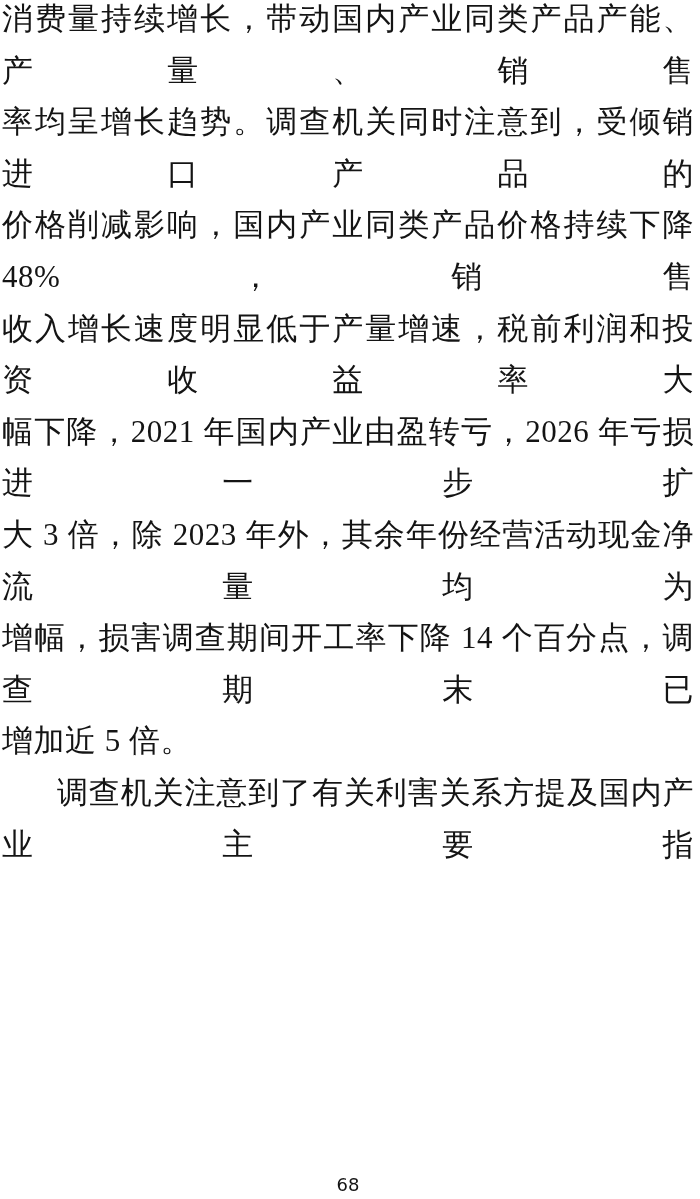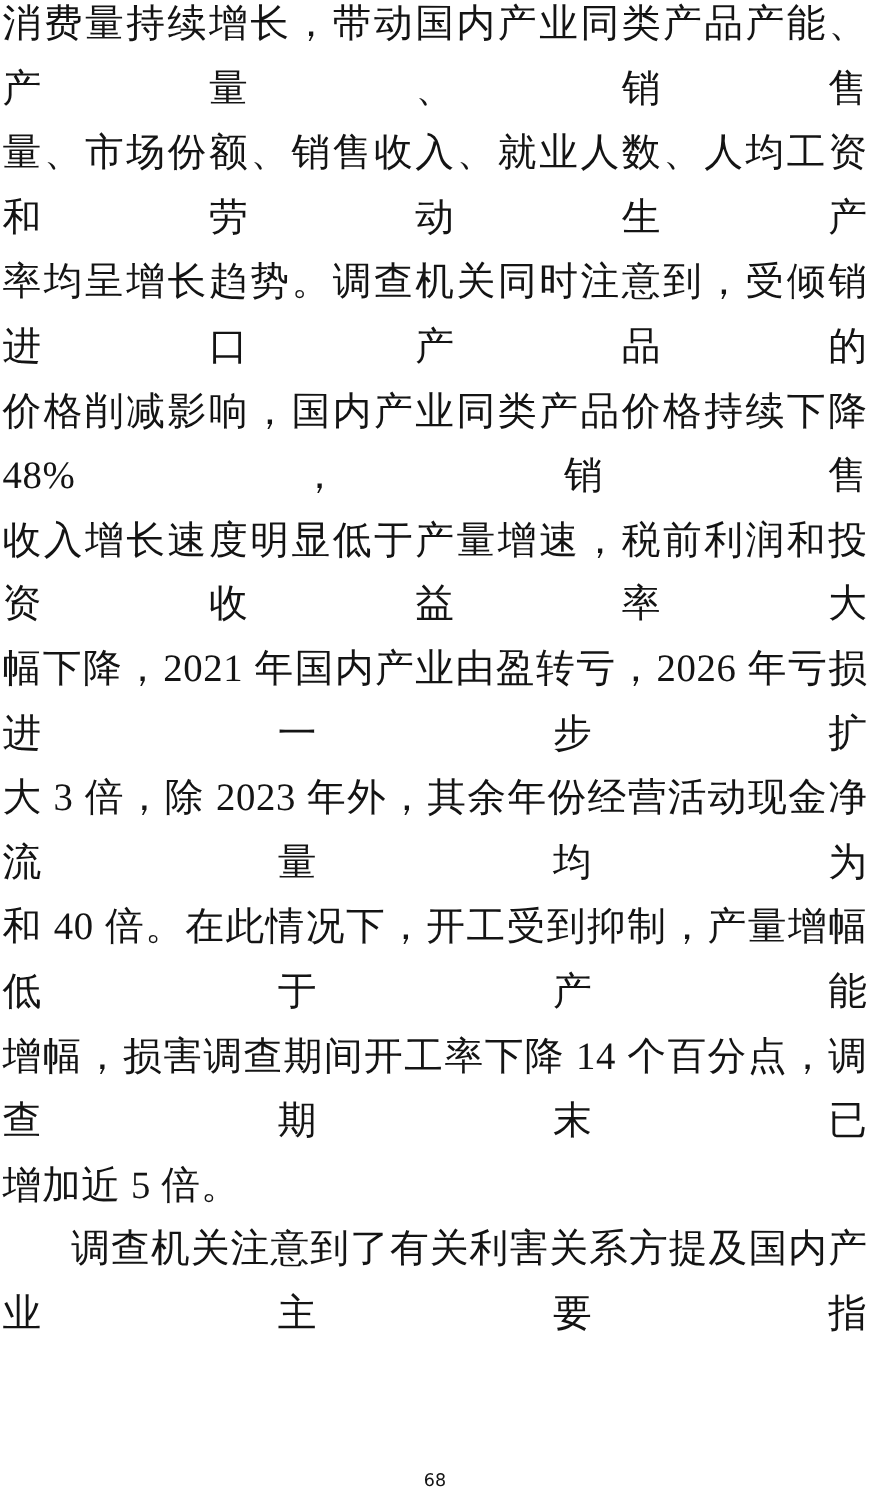--- a/index.html
+++ b/index.html
@@ -42,40 +42,38 @@
   }
   .indent {
     text-indent: 55px;
   }
   .page-number {
     position: absolute;
     left: 0;
     right: 0;
     top: 1174px;
     text-align: center;
-    font-size: 14px;
+    font-size: 18px;
     line-height: 22px;
     font-family: "DejaVu Sans", sans-serif;
     color: #141414;
   }
 </style>
 </head>
 <body>
 
 <div class="page">
   <div class="text-column">
 
     <div class="line">消费量持续增长，带动国内产业同类产品产能、产量、销售</div>
-    <div class="line">量、市场份额、销售收入、就业人数、人均工资和劳动生产</div>
     <div class="line">率均呈增长趋势。调查机关同时注意到，受倾销进口产品的</div>
     <div class="line">价格削减影响，国内产业同类产品价格持续下降 48%，销售</div>
     <div class="line">收入增长速度明显低于产量增速，税前利润和投资收益率大</div>
     <div class="line">幅下降，2021 年国内产业由盈转亏，2026 年亏损进一步扩</div>
     <div class="line">大 3 倍，除 2023 年外，其余年份经营活动现金净流量均为</div>
-    <div class="line">和 40 倍。在此情况下，开工受到抑制，产量增幅低于产能</div>
     <div class="line">增幅，损害调查期间开工率下降 14 个百分点，调查期末已</div>
     <div class="line end">增加近 5 倍。</div>
 
     <div class="line indent">调查机关注意到了有关利害关系方提及国内产业主要指</div>
 
   </div>
 
   <div class="page-number">68</div>
 </div>
 

